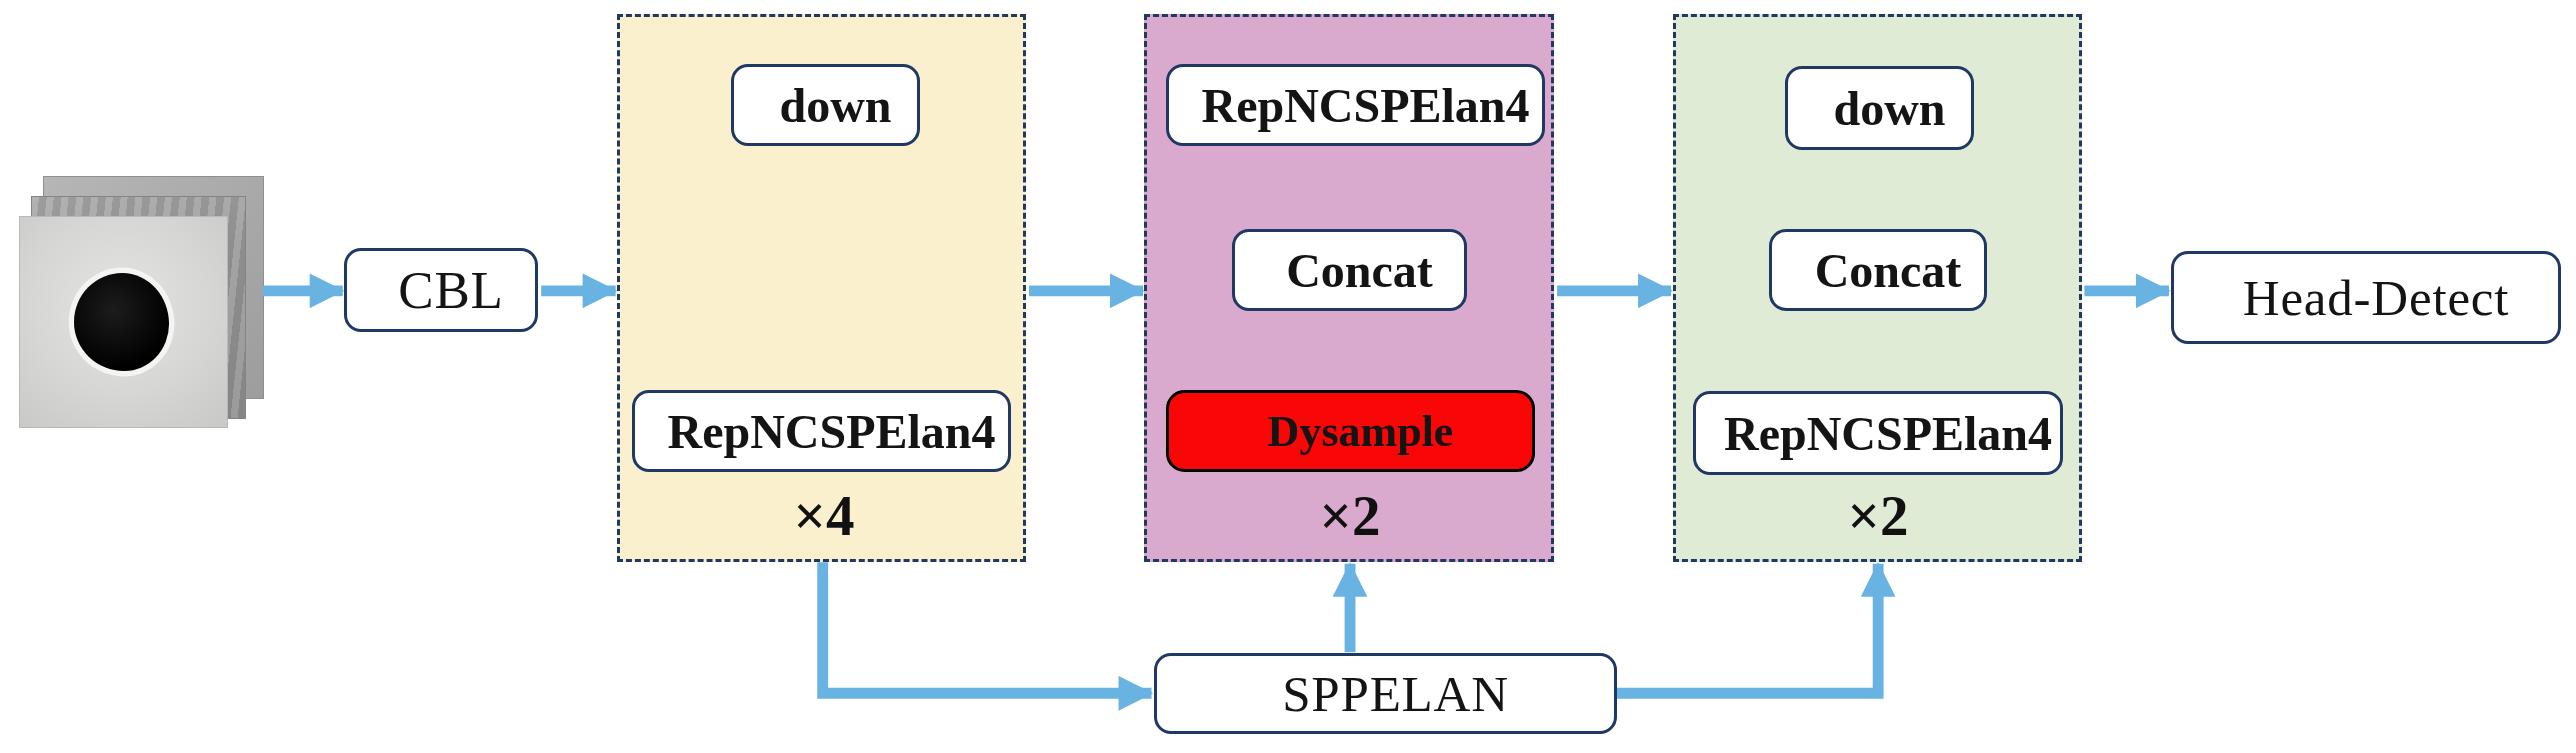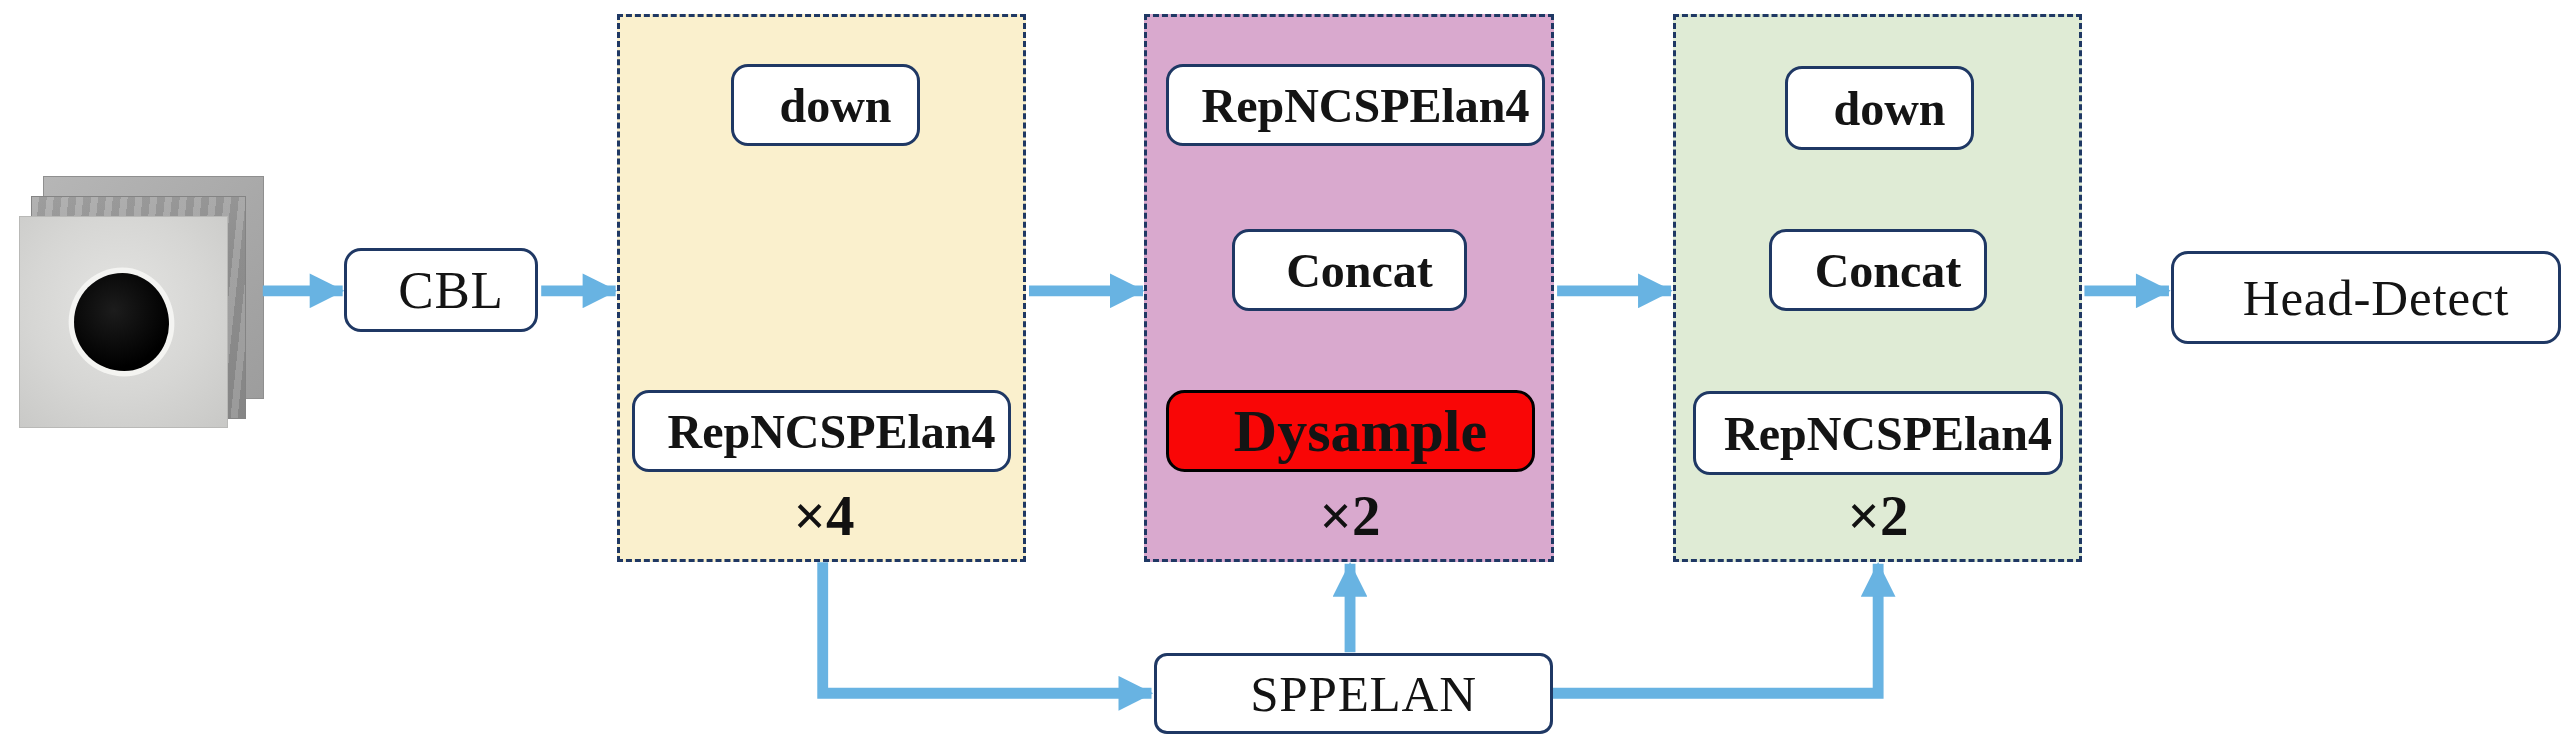--- a/index.html
+++ b/index.html
@@ -43,27 +43,27 @@
 
   
   .box{position:absolute;box-sizing:border-box;background:#fff;
        border:3.9px solid var(--c-border);border-radius:17px;
        display:flex;align-items:center;justify-content:center;
        white-space:nowrap;color:var(--c-text);padding-left:20px;}
   .big{font-size:51px;font-weight:400;letter-spacing:0.8px;}
   .inner{font-size:48px;font-weight:700;}
   .box-cbl{left:344px;top:248px;width:194px;height:84px;font-size:53px;}
   .box-head{left:2171px;top:251px;width:390px;height:93px;}
-  .box-sppelan{left:1154px;top:653px;width:399px;height:81px;border-radius:13px;}
+  .box-sppelan{left:1154px;top:653px;width:463px;height:81px;}
   .bb-down{left:731px;top:64px;width:189px;height:82px;}
   .bb-rep{left:632px;top:390px;width:379px;height:82px;}
   .nu-rep{left:1166px;top:64px;width:379px;height:82px;}
   .nu-concat{left:1232px;top:229px;width:235px;height:82px;}
   .nu-dysample{left:1166px;top:390px;width:369px;height:82px;
-      background:var(--c-dysample);border-color:#000;border-radius:18.6px;font-size:60px;}
+      background:var(--c-dysample);border-color:#000;border-radius:18.6px;font-size:44px;}
   .nd-down{left:1785px;top:66px;width:189px;height:84px;}
   .nd-concat{left:1769px;top:229px;width:218px;height:82px;}
   .nd-rep{left:1693px;top:391px;width:370px;height:84px;}
 
   .mult{position:absolute;transform:translateX(-50%);
         font-size:57px;font-weight:700;line-height:1;color:#111;}
   .bb-mult{left:824px;top:487px;}
   .nu-mult{left:1350px;top:487px;}
   .nd-mult{left:1878px;top:487px;}
 

